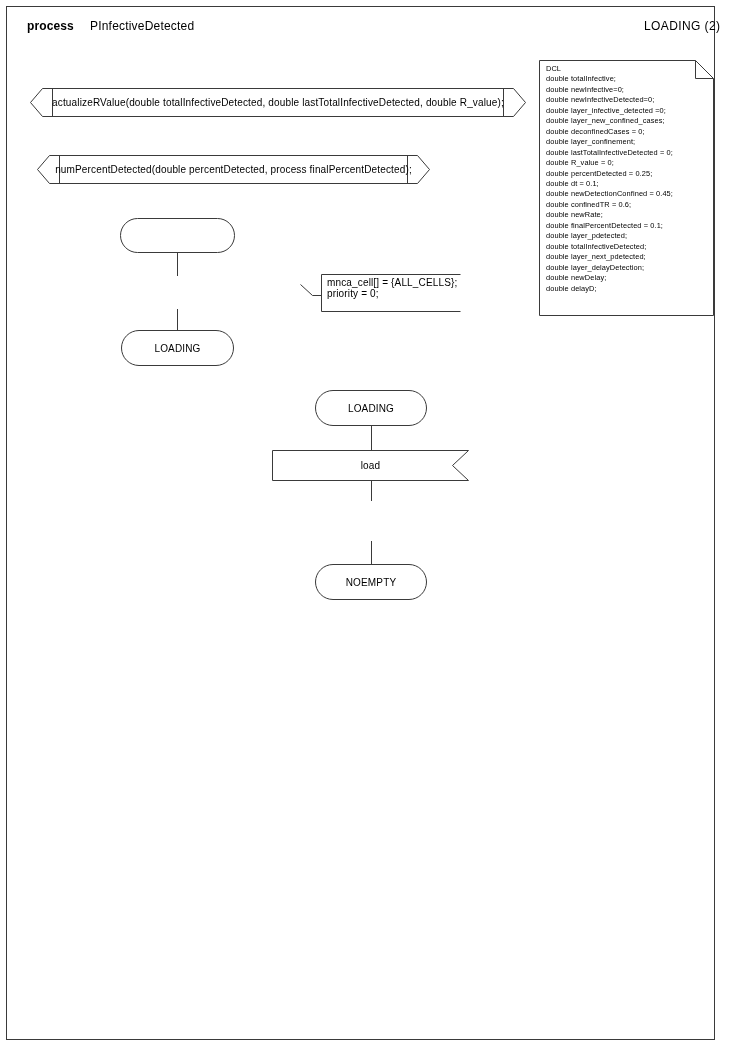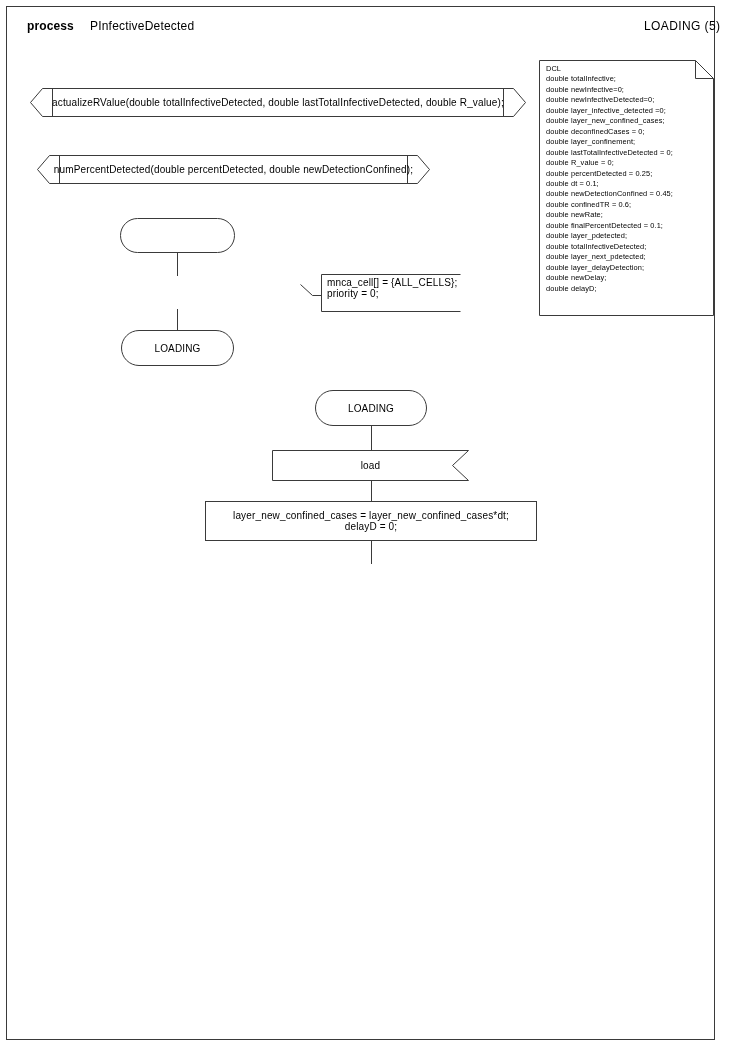--- a/index.html
+++ b/index.html
@@ -102,21 +102,21 @@
 </style>
 </head>
 <body>
 
 <div id="canvas">
 
   <div class="frame"></div>
 
   <div class="hdr hdr-process">process</div>
   <div class="hdr hdr-name">PInfectiveDetected</div>
-  <div class="hdr hdr-page">LOADING (5)</div>
+  <div class="hdr hdr-page">LOADING (2)</div>
 
   <div class="node" style="left:539px; top:60px; width:175px; height:216px;">
     <svg width="175" height="256" viewBox="0 0 175 256">
       <path d="M0.5,0.5 H156.5 L174.5,18.5 V255.5 H0.5 Z" fill="#ffffff" stroke="#3a3a3a" stroke-width="1"></path>
       <path d="M156.5,0.5 V18.5 H174.5" fill="none" stroke="#3a3a3a" stroke-width="1"></path>
     </svg>
     <div class="dcl-text">DCL
 double totalInfective;
 double newInfective=0;
 double newInfectiveDetected=0;
@@ -146,21 +146,21 @@
       <path d="M22.5,0.5 V28.5 M473.5,0.5 V28.5" fill="none" stroke="#3a3a3a" stroke-width="1"></path>
     </svg>
     <div class="lbl">actualizeRValue(double totalInfectiveDetected, double lastTotalInfectiveDetected, double R_value);</div>
   </div>
 
   <div class="node" style="left:37px; top:155px; width:393px; height:29px;">
     <svg width="393" height="29" viewBox="0 0 393 29">
       <path d="M12.5,0.5 H380.5 L392.5,14.5 L380.5,28.5 H12.5 L0.5,14.5 Z" fill="#ffffff" stroke="#3a3a3a" stroke-width="1"></path>
       <path d="M22.5,0.5 V28.5 M370.5,0.5 V28.5" fill="none" stroke="#3a3a3a" stroke-width="1"></path>
     </svg>
-    <div class="lbl">numPercentDetected(double percentDetected, double newDetectionConfined);</div>
+    <div class="lbl">numPercentDetected(double percentDetected, process finalPercentDetected);</div>
   </div>
 
   <div class="node" style="left:120px; top:218px; width:115px; height:35px;">
     <svg width="115" height="35" viewBox="0 0 115 35">
       <rect x="0.5" y="0.5" width="114" height="34" rx="17" ry="17" fill="#ffffff" stroke="#3a3a3a" stroke-width="1"></rect>
     </svg>
     <div class="lbl"></div>
   </div>
 
   <div class="connector v" style="left:177px; top:253px; height:23px;"></div>
@@ -198,24 +198,23 @@
 
   <div class="node" style="left:272px; top:450px; width:197px; height:31px;">
     <svg width="197" height="31" viewBox="0 0 197 31">
       <path d="M0.5,0.5 H196.5 L180.5,15.5 L196.5,30.5 H0.5 Z" fill="#ffffff" stroke="#3a3a3a" stroke-width="1"></path>
     </svg>
     <div class="lbl" style="padding-right:16px;">load</div>
   </div>
 
   <div class="connector v" style="left:371px; top:481px; height:20px;"></div>
 
-  <div class="node" style="left:205px; top:501px; width:332px; height:40px;">
-    <svg width="332" height="40" viewBox="0 0 332 40">
-      <rect x="0.5" y="0.5" width="331" height="39" fill="#ffffff" stroke="#3a3a3a" stroke-width="1"></rect>
-    </svg>
-    <div class="lbl">layer_new_confined_cases = layer_new_confined_cases*dt;
-delayD = 0;</div>
-  </div>
 
   <div class="connector v" style="left:371px; top:541px; height:23px;"></div>
 
+  <div class="node" style="left:315px; top:564px; width:112px; height:36px;">
+    <svg width="112" height="36" viewBox="0 0 112 36">
+      <rect x="0.5" y="0.5" width="111" height="35" rx="17.5" ry="17.5" fill="#ffffff" stroke="#3a3a3a" stroke-width="1"></rect>
+    </svg>
+    <div class="lbl">NOEMPTY</div>
+  </div>
 
 </div>
 
 </body></html>

